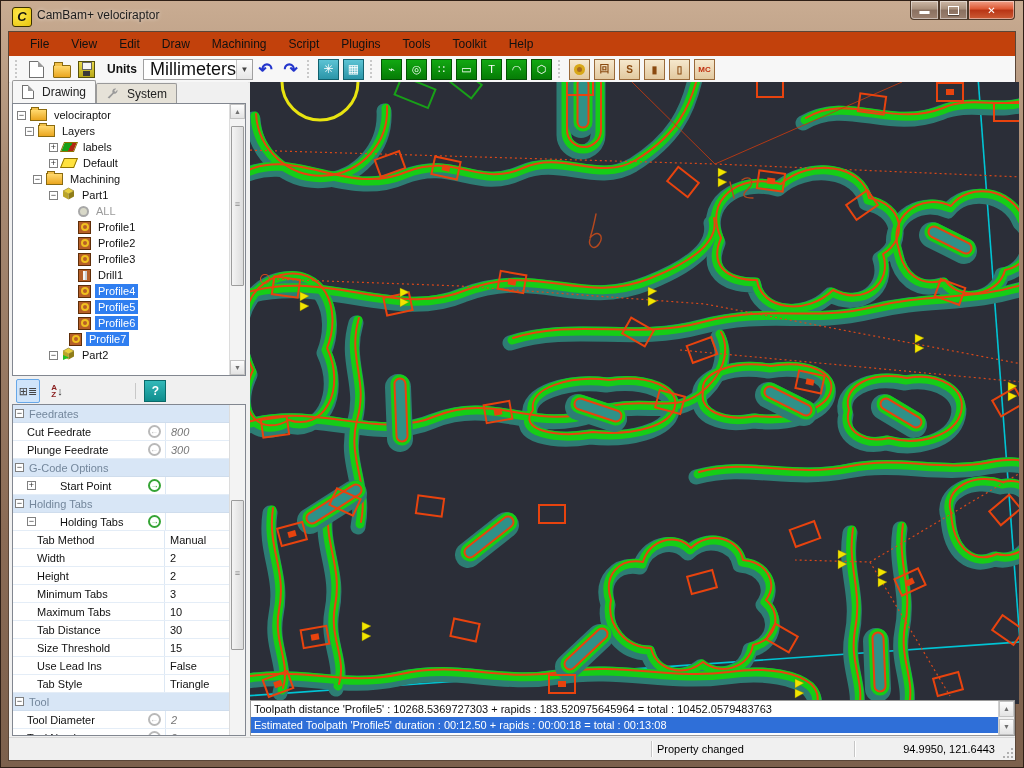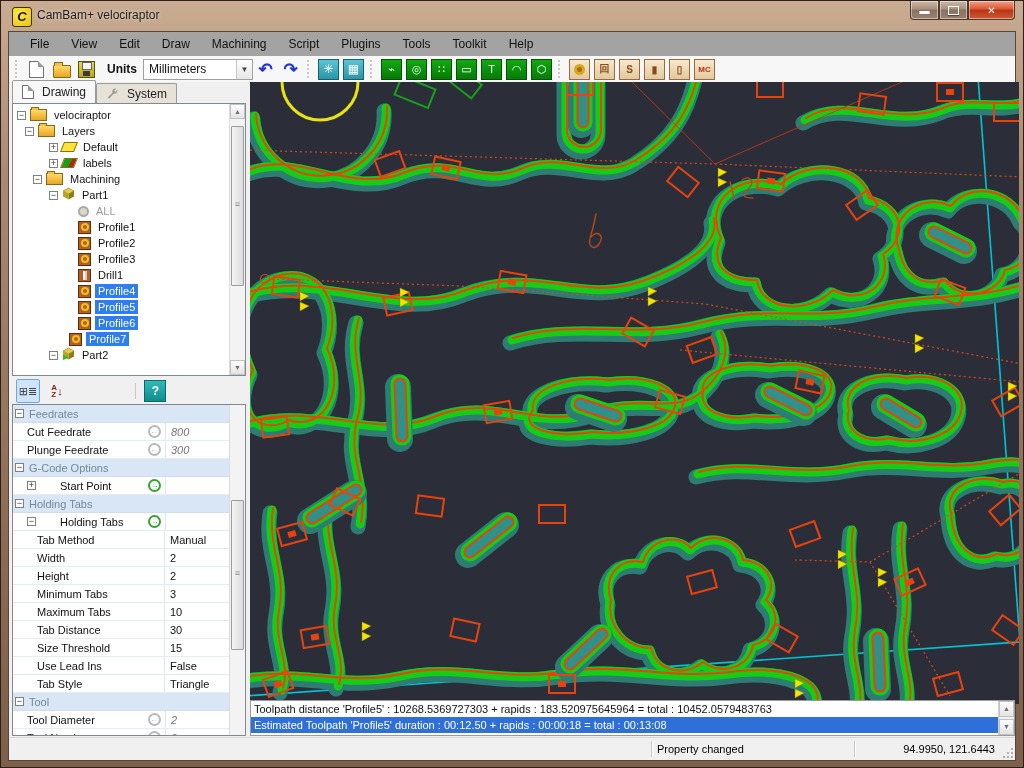--- a/index.html
+++ b/index.html
@@ -18,29 +18,29 @@
     display:flex;align-items:center;justify-content:center;color:#fff;font-size:10px;
     background:linear-gradient(180deg,#cdb8a6,#a8907c 45%,#8a7060 50%,#9c8170);
     box-shadow:inset 0 0 0 1px rgba(255,255,255,.45);}
   .wb.min{border-radius:0 0 0 4px;}
   .wb.close{width:47px;border-radius:0 0 4px 0;
     background:linear-gradient(180deg,#f0a088,#dd5631 45%,#b83415 50%,#cc5c35);}
   .wb .maxglyph{width:9px;height:7px;border:1px solid #fff;box-shadow:0 1px 1px rgba(0,0,0,.4);}
   
   .client{position:absolute;left:7px;top:30px;right:7px;bottom:6px;background:#f0f0f0;
     border:1px solid #5a4638;box-sizing:content-box;}
-  .menubar{position:absolute;left:0;top:0;right:0;height:24px;background:#a3a3a3;display:flex;align-items:center;padding-left:10px;}
+  .menubar{position:absolute;left:0;top:0;right:0;height:24px;background:#c2410c;display:flex;align-items:center;padding-left:10px;}
   .menu-item{padding:4px 11px;color:#111;cursor:default;}
   .toolbar{position:absolute;left:0;top:24px;right:0;height:26px;background:#f7f7f7;
     border-bottom:1px solid #e2e2e2;display:flex;align-items:center;padding-left:2px;}
   .grip{width:3px;height:18px;margin:0 4px;border-left:2px dotted #c9c9c9;}
   .tbtn{width:23px;height:21px;display:flex;align-items:center;justify-content:center;margin:0 1px;border-radius:2px;}
   .units-label{font-weight:bold;margin:0 6px 0 8px;color:#111;}
   .combo{width:108px;height:19px;border:1px solid #a0a0a0;background:#fff;display:flex;align-items:center;}
-  .combo .cv{flex:1;padding-left:5px;font-size:12px;color:#111;}
+  .combo .cv{flex:1;padding-left:5px;font-size:18px;color:#111;text-align:right;}
   .combo .ca{width:15px;height:100%;border-left:1px solid #c8c8c8;background:linear-gradient(#fdfdfd,#e6e6e6);
     display:flex;align-items:center;justify-content:center;font-size:8px;color:#444;}
   .undo{color:#2335cc;font-size:17px;font-weight:bold;line-height:1;}
   .gicon{width:19px;height:19px;background:linear-gradient(#12a812,#067c06);border:1px solid #045204;
     color:#fff;font-size:11px;display:flex;align-items:center;justify-content:center;}
   .cicon{width:19px;height:19px;background:linear-gradient(#5cc3d4,#2b95a8);border:1px solid #11616e;
     color:#fff;font-size:12px;display:flex;align-items:center;justify-content:center;}
   .micon{width:19px;height:19px;background:linear-gradient(#f6e8cd,#e2c9a0);border:1px solid #9a6a3a;
     color:#8a4a10;font-size:10px;font-weight:bold;display:flex;align-items:center;justify-content:center;}
   .micon .goldring{width:11px;height:11px;border-radius:50%;border:3px solid #d8a818;background:#a86a20;box-sizing:border-box;}
@@ -268,27 +268,27 @@
               <span class="ic ic-folder"></span>
               <span class="tl">velociraptor</span>
             </div>
           <div class="trow" style="padding-left:12px;">
               <span class="exp minus"></span>
               <span class="ic ic-folder"></span>
               <span class="tl">Layers</span>
             </div>
           <div class="trow" style="padding-left:36px;">
               <span class="exp plus"></span>
+              <span class="ic ic-layer green"></span>
+              <span class="tl">labels</span>
+            </div>
+          <div class="trow" style="padding-left:36px;">
+              <span class="exp plus"></span>
               <span class="ic ic-layer"></span>
               <span class="tl">Default</span>
-            </div>
-          <div class="trow" style="padding-left:36px;">
-              <span class="exp plus"></span>
-              <span class="ic ic-layer green"></span>
-              <span class="tl">labels</span>
             </div>
           <div class="trow" style="padding-left:20px;">
               <span class="exp minus"></span>
               <span class="ic ic-folder"></span>
               <span class="tl">Machining</span>
             </div>
           <div class="trow" style="padding-left:36px;">
               <span class="exp minus"></span>
               <span class="ic"><svg width="13" height="13">
                   <polygon points="6.5,1 12,4 6.5,7 1,4" fill="#e8cf3e" stroke="#6b5a10" stroke-width="0.5"></polygon>

